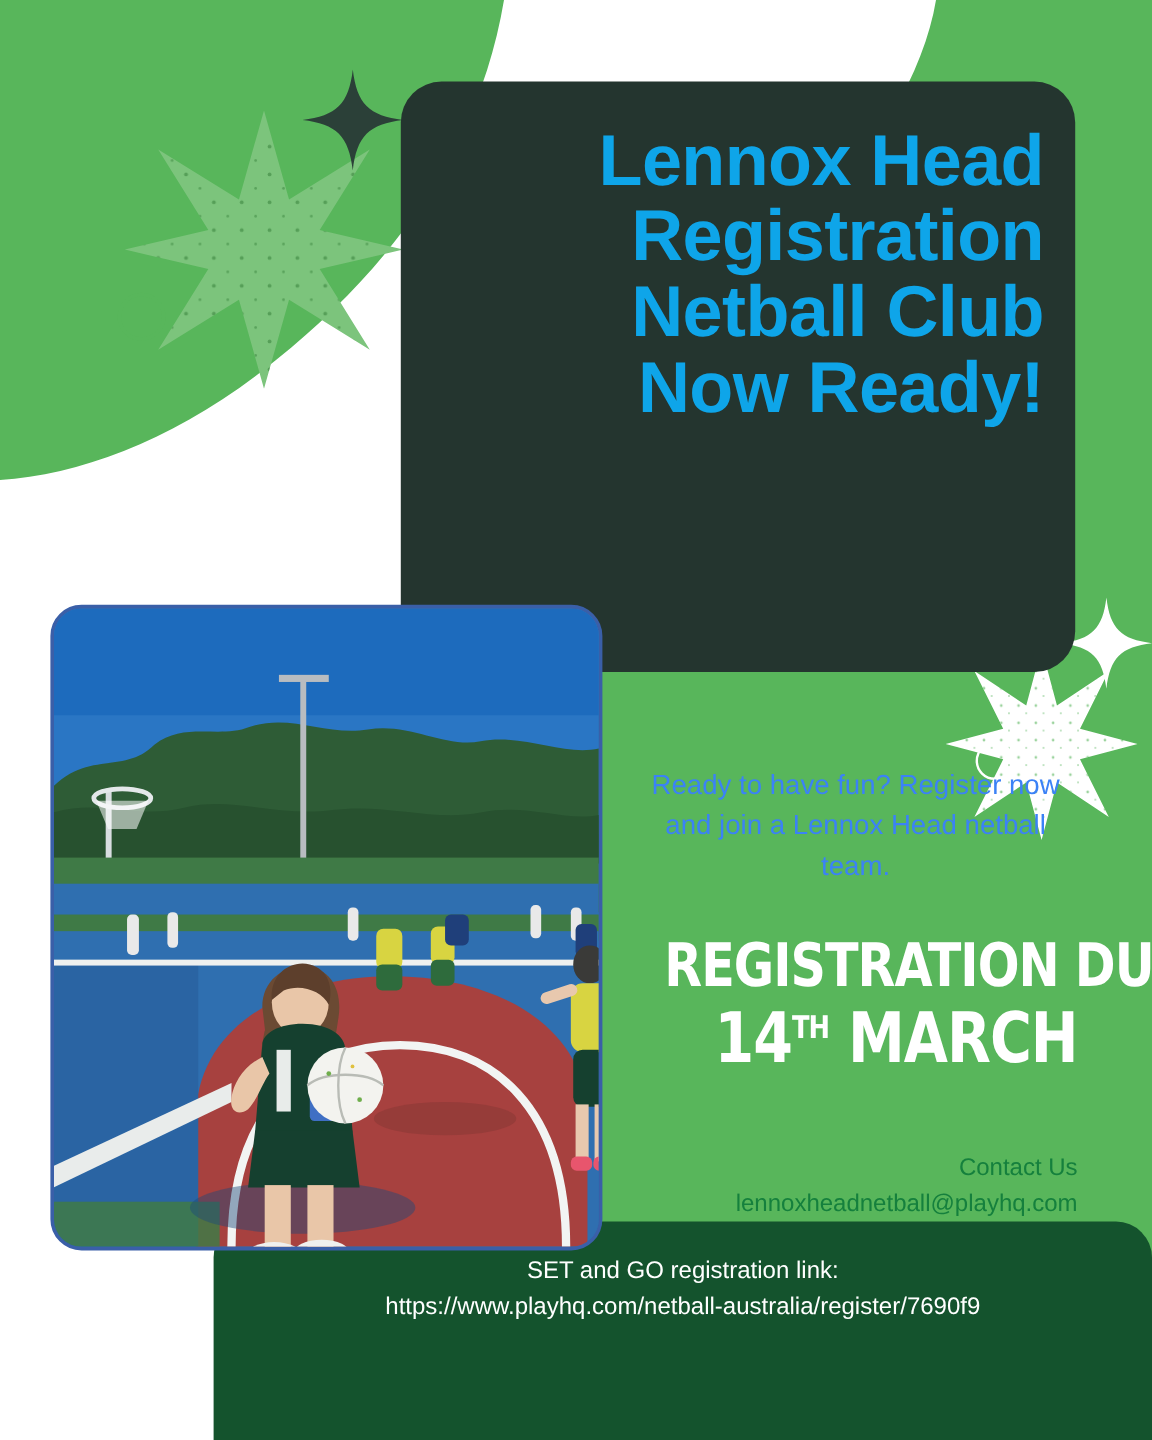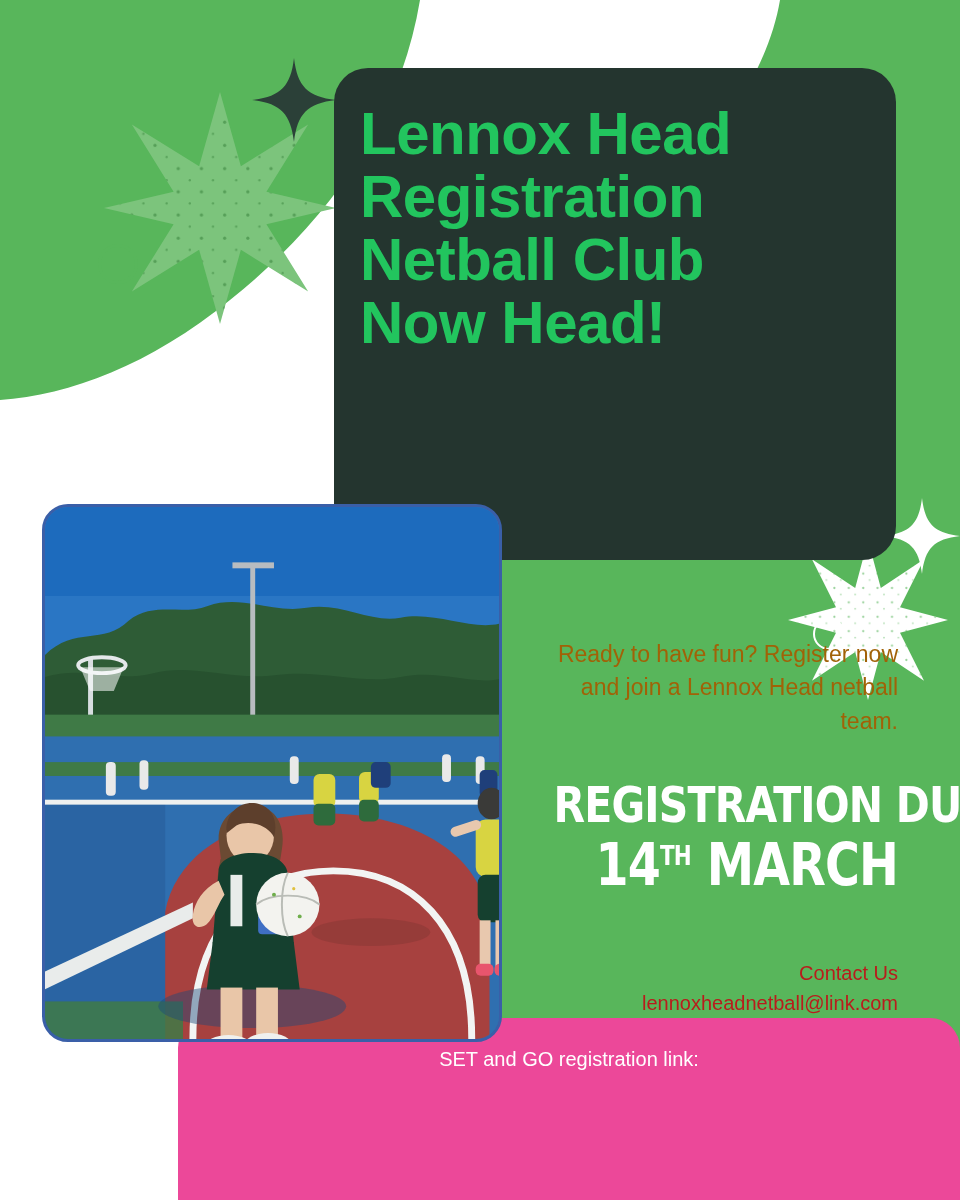--- a/index.html
+++ b/index.html
@@ -89,23 +89,23 @@
     width: 562px; height: 492px;
     background: #24352f;
     border-radius: 34px;
     padding: 34px 26px 0 26px;
     z-index: 3;
   }
   .headline {
     font-size: 60px;
     line-height: 1.05;
     font-weight: bold;
-    color: #22c55e;
+    color: #0ea5e9;
     letter-spacing: -0.5px;
-    text-align: left;
+    text-align: right;
   }
   .headline .line { display: block; white-space: nowrap; }
 
   
   .photo {
     position: absolute;
     left: 42px; top: 504px;
     width: 460px; height: 538px;
     border-radius: 26px;
     border: 3px solid #3a5fa8;
@@ -113,22 +113,22 @@
     z-index: 5;
     background: #2f6fb0;
   }
   .photo svg { display: block; width: 100%; height: 100%; }
 
   
   .intro {
     position: absolute;
     right: 62px; top: 638px;
     width: 370px;
-    text-align: right;
-    color: #a16207;
+    text-align: center;
+    color: #3b82f6;
     font-size: 23px;
     line-height: 1.45;
     z-index: 6;
   }
   .due-block {
     position: absolute;
     right: 62px; top: 782px;
     width: 420px;
     text-align: right;
     color: #ffffff;
@@ -156,32 +156,32 @@
     white-space: nowrap;
     margin-top: 6px;
   }
   .due-line2 sup { font-size: 0.45em; vertical-align: super; }
 
   .contact {
     position: absolute;
     right: 62px; top: 958px;
     width: 420px;
     text-align: right;
-    color: #b91c1c;
+    color: #15803d;
     font-size: 18px;
     line-height: 1.35;
     z-index: 6;
   }
 
   
   .bottom-panel {
     position: absolute;
     left: 178px; bottom: 0;
     width: 782px; height: 182px;
-    background: #ec4899;
+    background: #14532d;
     border-radius: 30px 30px 0 0;
     z-index: 4;
     color: #ffffff;
     text-align: center;
     padding-top: 26px;
   }
   .bp-line { display: block; font-size: 20px; line-height: 1.5; }
   .bp-gap { height: 14px; }
 </style>
 </head>
@@ -232,21 +232,21 @@
 
   <div class="ring-green"></div>
   <div class="ring-white"></div>
   <div class="dot-white"></div>
 
   <div class="headline-panel">
     <div class="headline">
       <span class="line">Lennox Head</span>
       <span class="line">Registration</span>
       <span class="line">Netball Club</span>
-      <span class="line">Now Head!</span>
+      <span class="line">Now Ready!</span>
     </div>
   </div>
 
   <div class="photo">
     <svg viewBox="0 0 460 538" preserveAspectRatio="xMidYMid slice" aria-hidden="true">
 
       <rect x="0" y="0" width="460" height="190" fill="#2a76c4"></rect>
       <rect x="0" y="0" width="460" height="90" fill="#1d6bbd"></rect>
 
       <path d="M0 150 C30 120 60 140 85 115 C110 95 140 110 165 100 C200 88 230 108 265 102 C300 96 330 118 360 112 C395 105 430 125 460 118 L460 210 L0 210 Z" fill="#2e5c36"></path>
@@ -344,21 +344,22 @@
 
   <div class="intro">Ready to have fun? Register now and join a Lennox Head netball team.</div>
 
   <div class="due-block">
     <span class="due-line1">REGISTRATION DUE</span>
     <span class="due-line2"><span>14</span><sup>TH</sup> <span>MARCH</span></span>
   </div>
 
   <div class="contact">
     <span class="bp-line">Contact Us</span>
-    <span class="bp-line">lennoxheadnetball@link.com</span>
+    <span class="bp-line">lennoxheadnetball@playhq.com</span>
   </div>
 
   <div class="bottom-panel">
     <span class="bp-line">SET and GO registration link:</span>
+    <span class="bp-line">https://www.playhq.com/netball-australia/register/7690f9</span>
     <div class="bp-gap"></div>
   </div>
 
 </div>
 
 </body></html>

